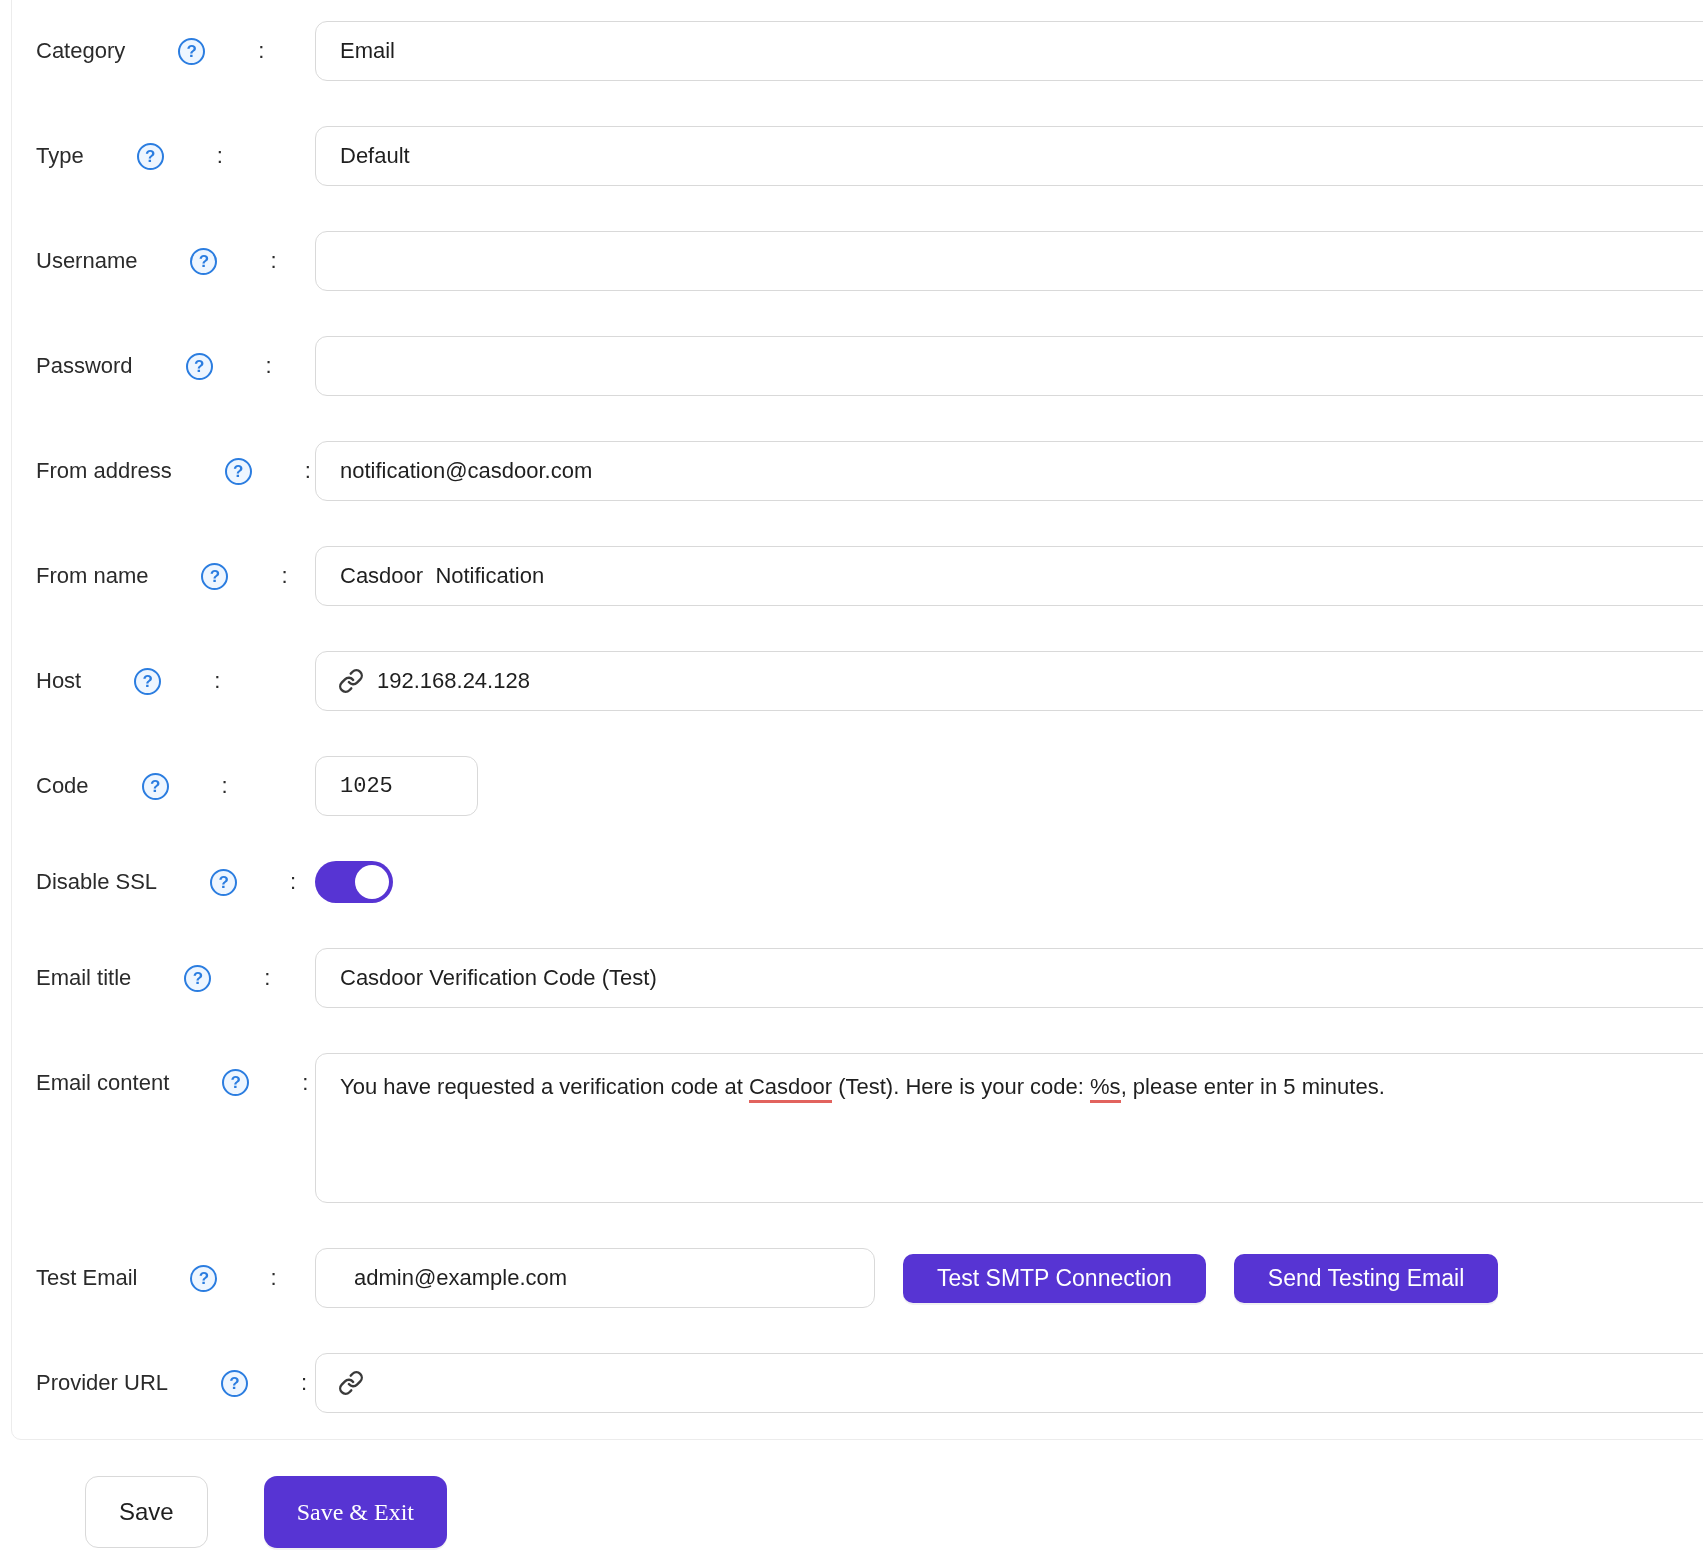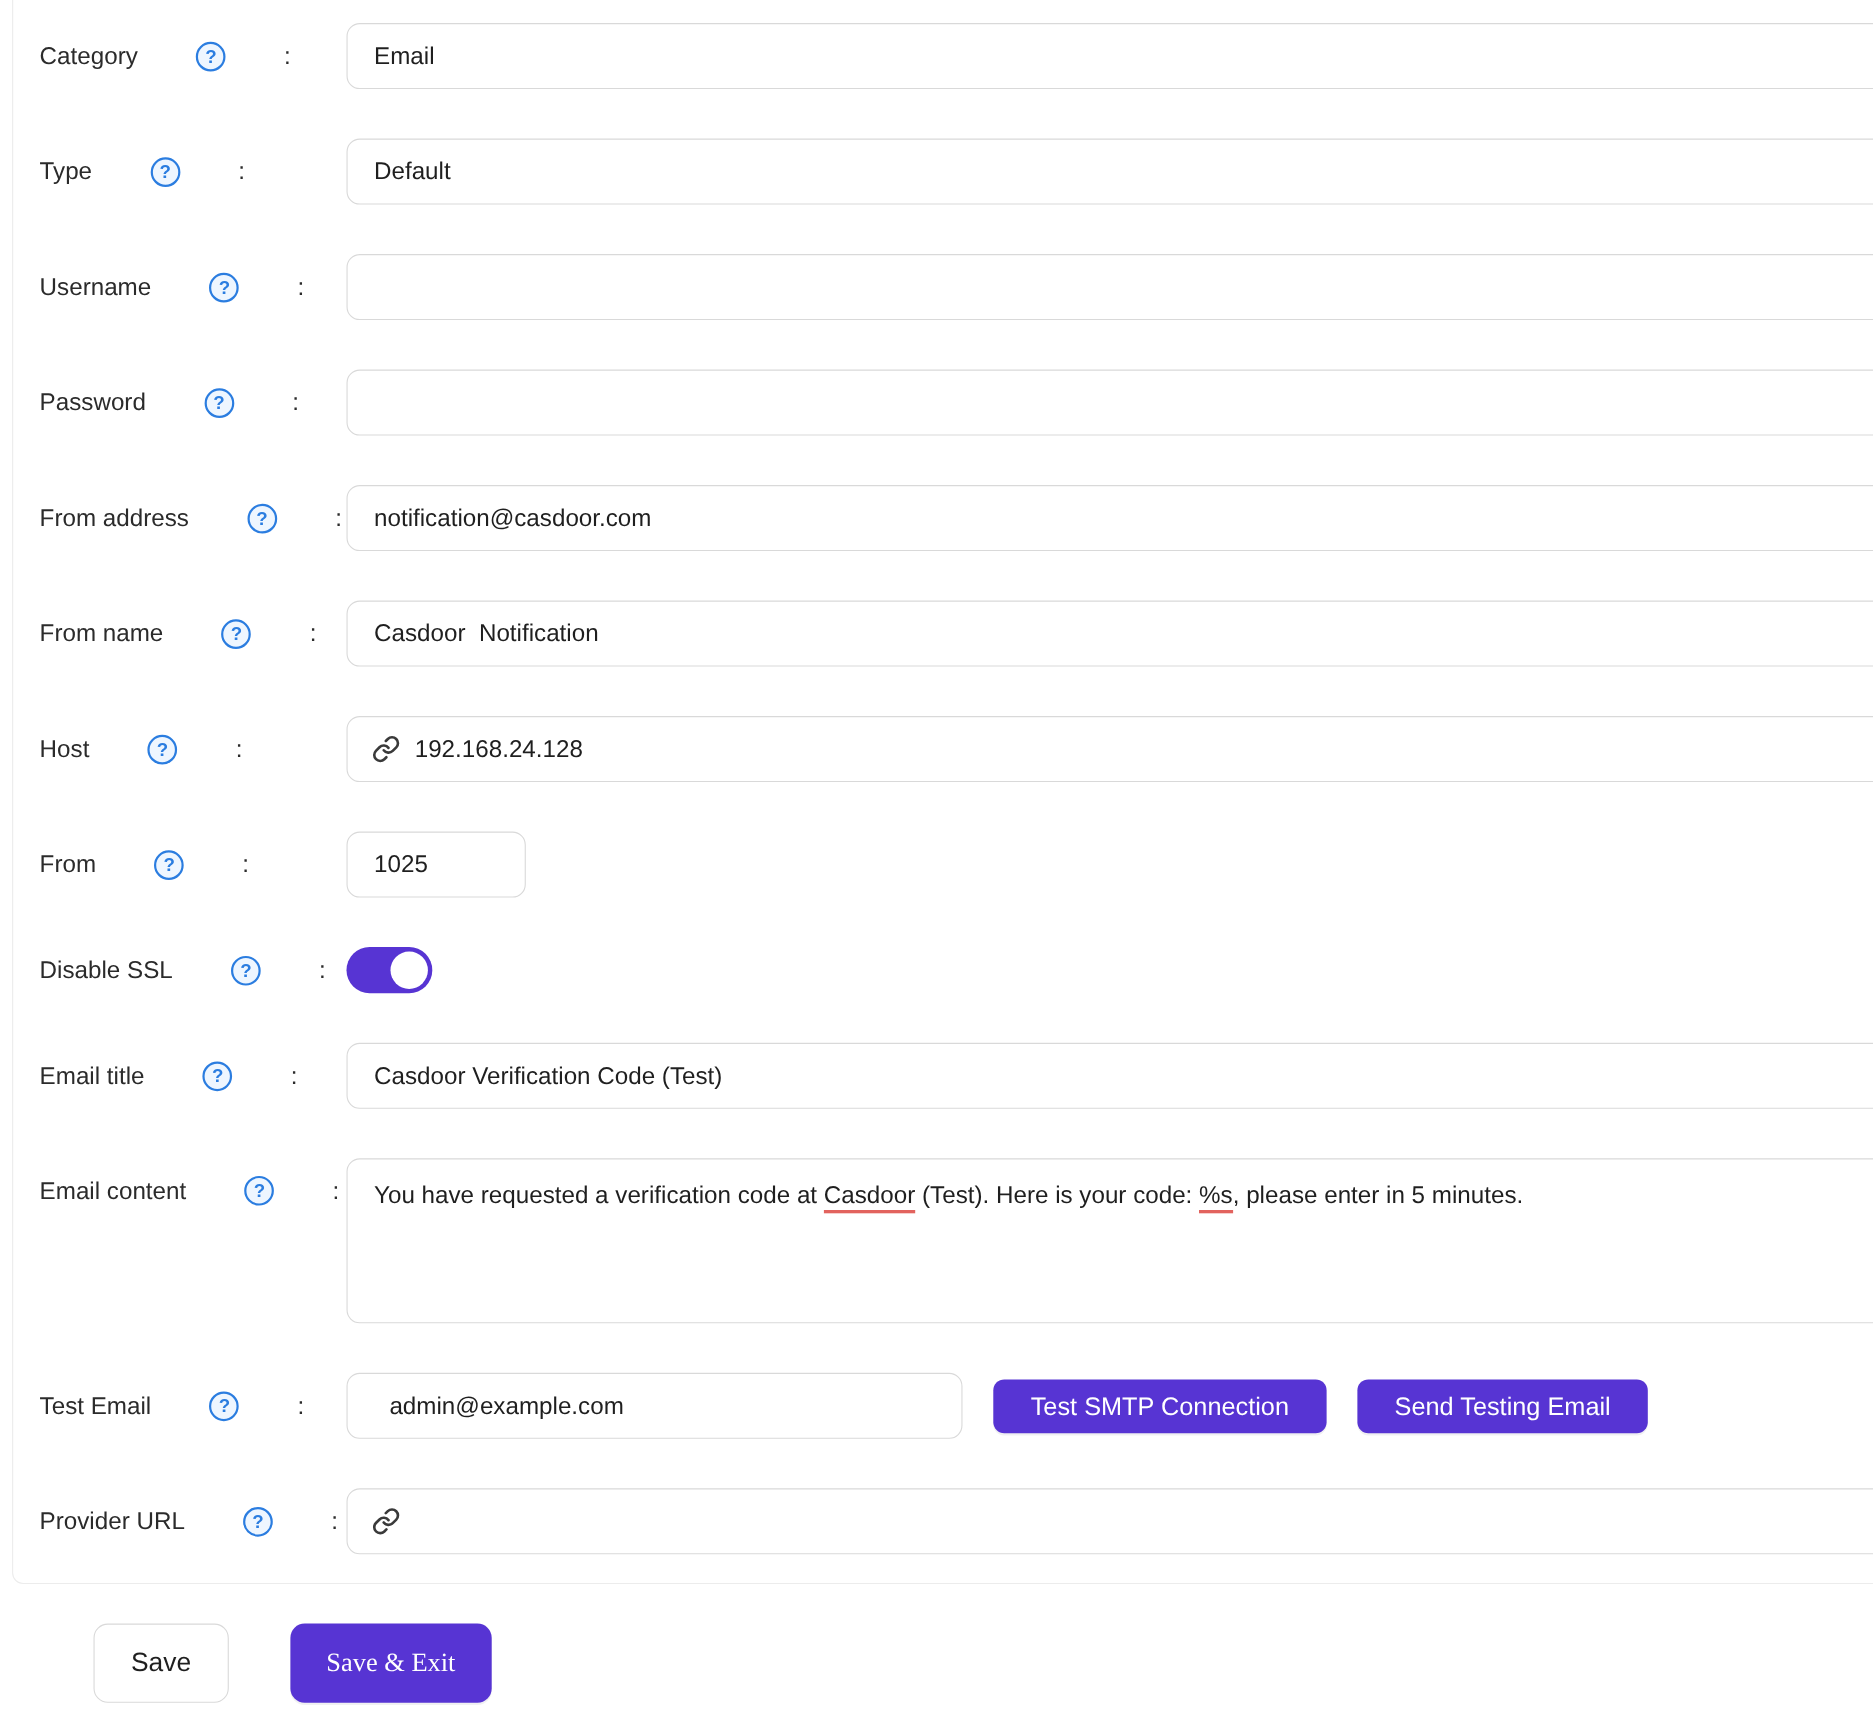--- a/index.html
+++ b/index.html
@@ -75,21 +75,21 @@
     padding:0 22px;
     display:flex;
     align-items:center;
     gap:13px;
     font-size:22px;
     color:#1f1f1f;
     background:#fff;
     cursor:text;
   }
   .link-icon { flex:0 0 auto; display:inline-flex; }
-  .short { width:163px; flex:0 0 163px; }
+  .short { width:163px; flex:0 0 163px;font-family:Liberation Mono, monospace; }
   .toggle {
     width:78px; height:42px;
     border-radius:21px;
     background:#5734d3;
     position:relative;
     cursor:pointer;
     flex:0 0 auto;
   }
   .toggle-knob {
     position:absolute;
@@ -245,21 +245,21 @@
             <path d="M14 11a5 5 0 0 0-7.54-.54l-3 3a5 5 0 0 0 7.07 7.07l1.71-1.71"></path>
           </svg>
         </span>
         <span>192.168.24.128</span>
       </div>
     </div>
   </div>
 
   <div class="form-row">
     <div class="label-col">
-      <span>From</span>
+      <span>Code</span>
       <span class="help-icon">?</span>
       <span class="colon">:</span>
     </div>
     <div class="control-col">
       <input class="text-input short" value="1025" style="">
     </div>
   </div>
 
   <div class="form-row">
     <div class="label-col">

